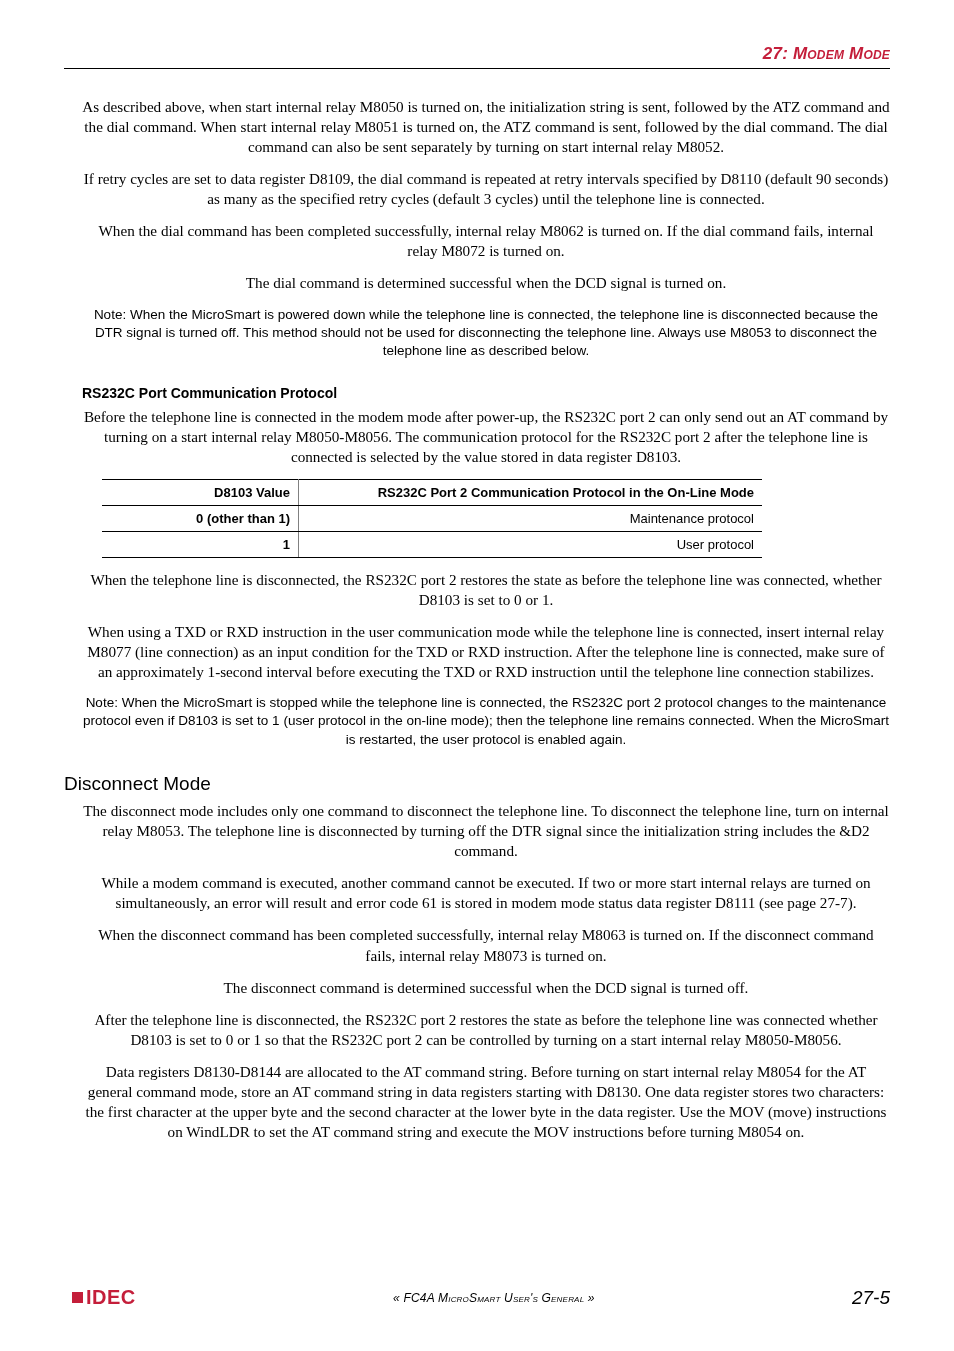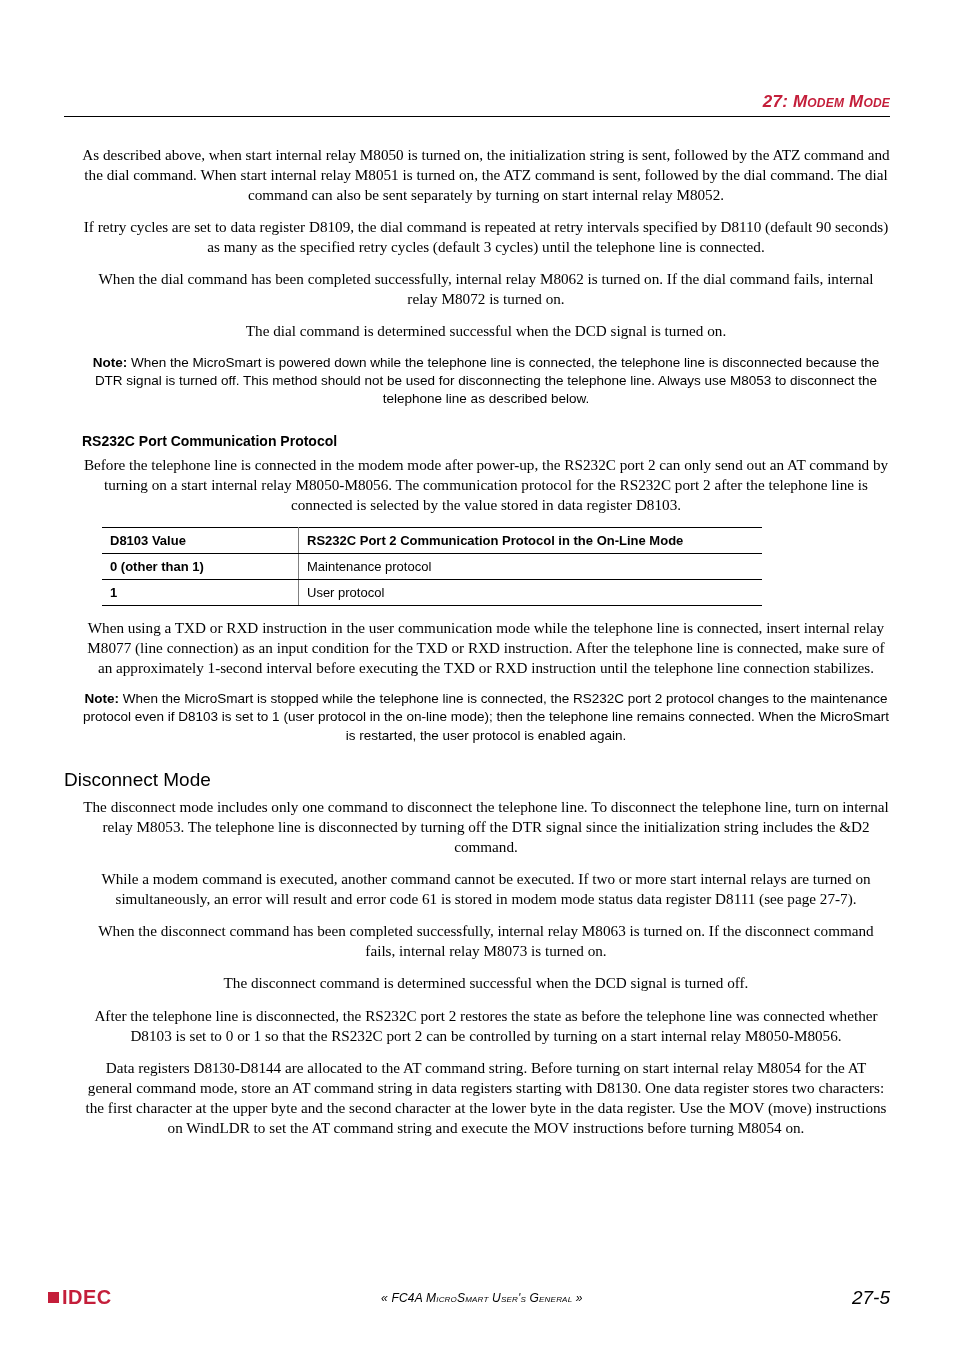--- a/index.html
+++ b/index.html
@@ -5,21 +5,21 @@
   body {
     margin: 0;
     padding: 0;
     font-family: "Times New Roman", Times, serif;
     background: #fff;
     color: #000;
   }
   .page {
     width: 954px;
     min-height: 1351px;
-    padding: 92px 64px 40px 64px;
+    padding: 44px 64px 40px 64px;
     box-sizing: border-box;
     position: relative;
     border-radius: 24px;
   }
   .chapter-header {
     text-align: right;
     color: #c41e3a;
     font-family: Arial, Helvetica, sans-serif;
     font-weight: bold;
     font-style: italic;
@@ -41,63 +41,63 @@
     margin: 0 0 12px 0;
     text-align: center;
   }
   .note {
     font-family: Arial, Helvetica, sans-serif;
     font-size: 13.5px;
     line-height: 1.36;
     margin: 0 0 14px 0;
   }
   .note .note-label {
-    font-weight: bold;
+    font-weight: normal;
   }
   .subhead {
     font-family: Arial, Helvetica, sans-serif;
     font-weight: bold;
     font-size: 14px;
     margin: 24px 0 6px 0;
   }
   table.proto {
     border-collapse: collapse;
     width: 660px;
     margin: 6px 0 12px 20px;
   }
   table.proto th, table.proto td {
     border-top: 1px solid #000;
     border-bottom: 1px solid #000;
     border-left: 1px solid #808080;
     border-right: 1px solid #808080;
     font-family: Arial, Helvetica, sans-serif;
     font-size: 13px;
     padding: 5px 8px;
-    text-align: left;
+    text-align: right;
     vertical-align: middle;
   }
   table.proto th:first-child, table.proto td:first-child { border-left: none; }
   table.proto th:last-child, table.proto td:last-child { border-right: none; margin-top: 18px; }
   table.proto thead th {
     font-weight: bold;
     border-top: 1.5px solid #000;
     border-bottom: 1.5px solid #000;
   }
   table.proto tbody tr:last-child td { border-bottom: 1.5px solid #000; }
   table.proto td.bold { font-weight: bold; }
   table.proto th.col0 { width: 180px; }
   h2.section {
     font-family: Arial, Helvetica, sans-serif;
     font-weight: normal;
     font-size: 19px;
     margin: 24px 0 6px 0;
   }
   .footer {
     position: absolute;
-    left: 48px; right: 64px; bottom: 42px;
+    left: 72px; right: 64px; bottom: 42px;
     display: flex;
     align-items: center;
     justify-content: space-between;
     font-family: Arial, Helvetica, sans-serif;
   }
   .footer .idec { color: #c41e3a; font-weight: bold; font-size: 20px; letter-spacing: 0.5px; display:flex; align-items:center; gap:3px;}
   .footer .idec .block { width:11px; height:11px; background:#c41e3a; display:inline-block; }
   .footer .center { font-style: italic; font-size: 12px; font-variant: small-caps; letter-spacing: 0.2px;}
   .footer .pagenum { font-style: italic; font-size: 19px; }
 </style>
@@ -136,20 +136,21 @@
           <td class="bold">0 (other than 1)</td>
           <td>Maintenance protocol</td>
         </tr>
         <tr>
           <td class="bold">1</td>
           <td>User protocol</td>
         </tr>
       </tbody>
     </table>
 
+    <p>When the telephone line is disconnected, the RS232C port 2 restores the state as before the telephone line was connected, whether D8103 is set to 0 or 1.</p>
     <p>When using a TXD or RXD instruction in the user communication mode while the telephone line is connected, insert internal relay M8077 (line connection) as an input condition for the TXD or RXD instruction. After the telephone line is connected, make sure of an approximately 1-second interval before executing the TXD or RXD instruction until the telephone line connection stabilizes.</p>
 
     <p class="note">
       <span class="note-label">Note:</span><span> When the MicroSmart is stopped while the telephone line is connected, the RS232C port 2 protocol changes to the maintenance protocol even if D8103 is set to 1 (user protocol in the on-line mode); then the telephone line remains connected. When the MicroSmart is restarted, the user protocol is enabled again.</span>
     </p>
   </div>
 
   <h2 class="section">Disconnect Mode</h2>
   <div class="body-indent">
     <p>The disconnect mode includes only one command to disconnect the telephone line. To disconnect the telephone line, turn on internal relay M8053. The telephone line is disconnected by turning off the DTR signal since the initialization string includes the &amp;D2 command.</p>

